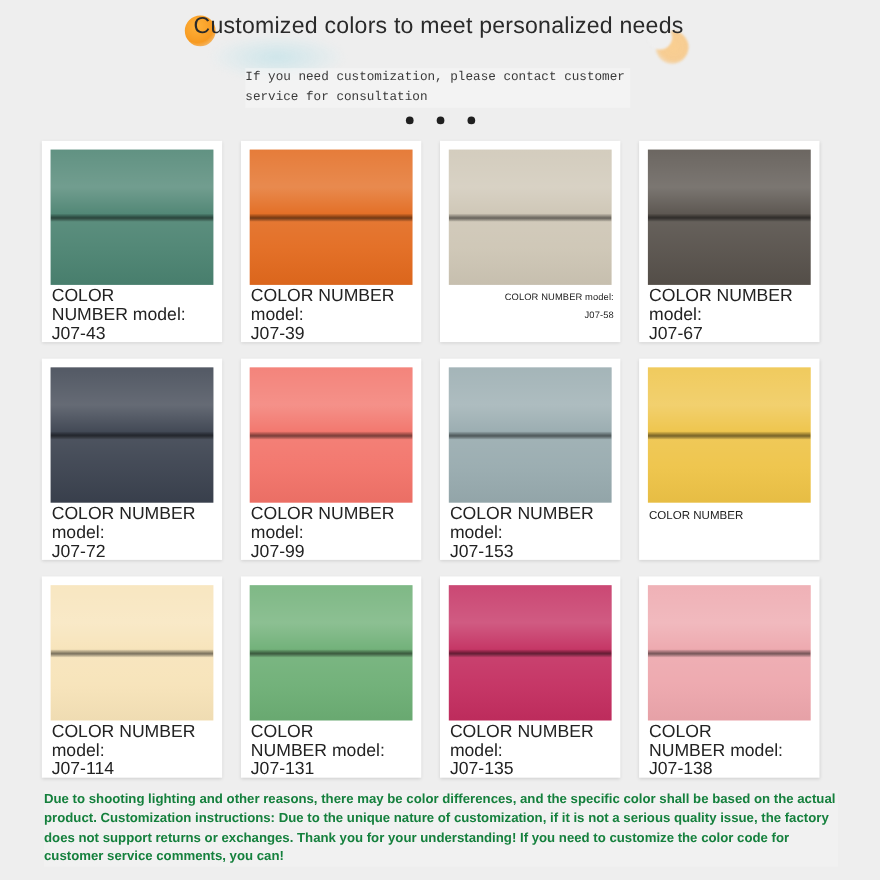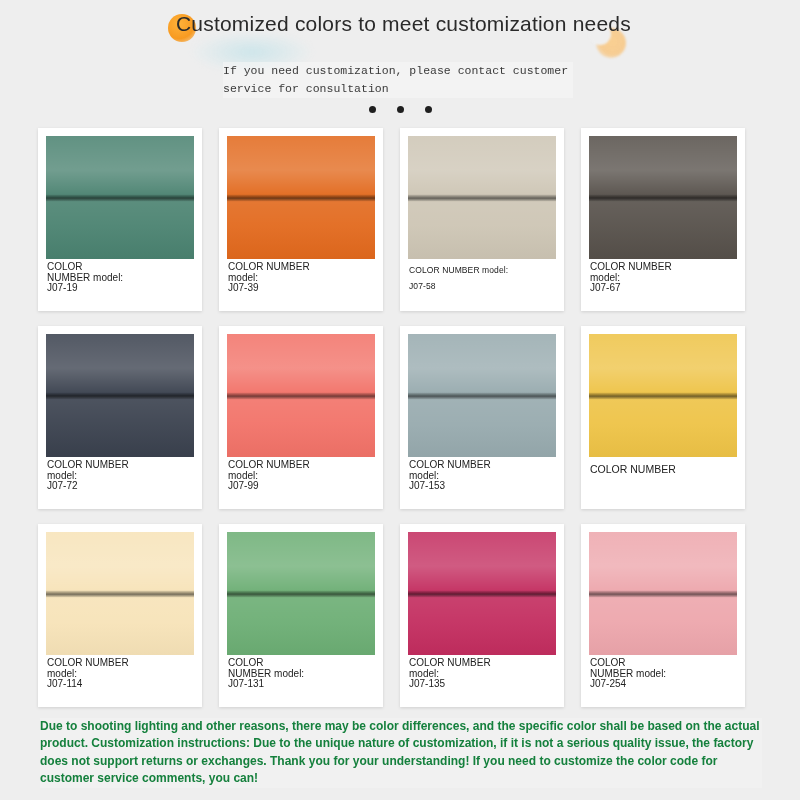--- a/index.html
+++ b/index.html
@@ -76,24 +76,24 @@
   .swatch .sheenTop {
     position: absolute; left: 0; right: 0; top: 0; height: 50%;
     background: linear-gradient(to bottom, rgba(255,255,255,0.13) 0%, rgba(255,255,255,0.22) 55%, rgba(255,255,255,0.02) 100%);
   }
   .swatch .sheenBot {
     position: absolute; left: 0; right: 0; bottom: 0; height: 50%;
     background: linear-gradient(to bottom, rgba(255,255,255,0.10) 0%, rgba(255,255,255,0.05) 45%, rgba(0,0,0,0.03) 100%);
   }
   .cap {
     position: absolute; left: 9px; right: 6px; top: 134px;
-    font-size: 10px; color: #222; line-height: 1.06;
+    font-size: 16px; color: #222; line-height: 1.06;
     letter-spacing: 0px;
   }
-  .cap.small { font-size: 8.5px; line-height: 1.9; letter-spacing: .1px; }
+  .cap.small { font-size: 8.5px; line-height: 1.9; letter-spacing: .1px; text-align: right; }
   .cap.two   { line-height: 1.75; font-size: 10.5px; }
 
   
   .footer {
     position: absolute; left: 40px; top: 718px; width: 722px;
     font-size: 12px; color: #15803d; line-height: 1.45;
     background: rgba(244,244,244,0.6);
     font-weight: bold;
   }
   .footer-overlay {
@@ -104,40 +104,40 @@
 </style>
 </head>
 <body>
 
 <div class="page">
 
   <div class="header">
     <span class="hdr-blob blob-cyan"></span>
     <span class="hdr-blob blob-orange"></span>
     <span class="hdr-blob blob-peach"></span>
-    <div class="hdr-title">Customized colors to meet customization needs</div>
+    <div class="hdr-title">Customized colors to meet personalized needs</div>
     <div class="hdr-sub">If you need customization, please contact customer service for consultation</div>
     <div class="hdr-dots">
       <i></i>
       <i></i>
       <i></i>
     </div>
   </div>
 
   <div class="grid" id="grid">
       <div class="card">
         <div class="swatch" style="background: rgb(74, 130, 112);">
           <span class="sheenTop"></span>
           <span class="sheenBot"></span>
           <span class="fold"></span>
         </div>
         <div class="cap">
           <div>COLOR</div>
           <div>NUMBER model:</div>
-          <div>J07-19</div>
+          <div>J07-43</div>
         </div>
       </div>
       <div class="card">
         <div class="swatch" style="background: rgb(226, 105, 29);">
           <span class="sheenTop"></span>
           <span class="sheenBot"></span>
           <span class="fold"></span>
         </div>
         <div class="cap">
           <div>COLOR NUMBER</div>
@@ -252,20 +252,20 @@
       </div>
       <div class="card">
         <div class="swatch" style="background: rgb(237, 166, 172);">
           <span class="sheenTop"></span>
           <span class="sheenBot"></span>
           <span class="fold"></span>
         </div>
         <div class="cap">
           <div>COLOR</div>
           <div>NUMBER model:</div>
-          <div>J07-254</div>
+          <div>J07-138</div>
         </div>
       </div>
     </div>
 
   <div class="footer">Due to shooting lighting and other reasons, there may be color differences, and the specific color shall be based on the actual product. Customization instructions: Due to the unique nature of customization, if it is not a serious quality issue, the factory does not support returns or exchanges. Thank you for your understanding! If you need to customize the color code for customer service comments, you can!</div>
 
 </div>
 
 </body></html>

